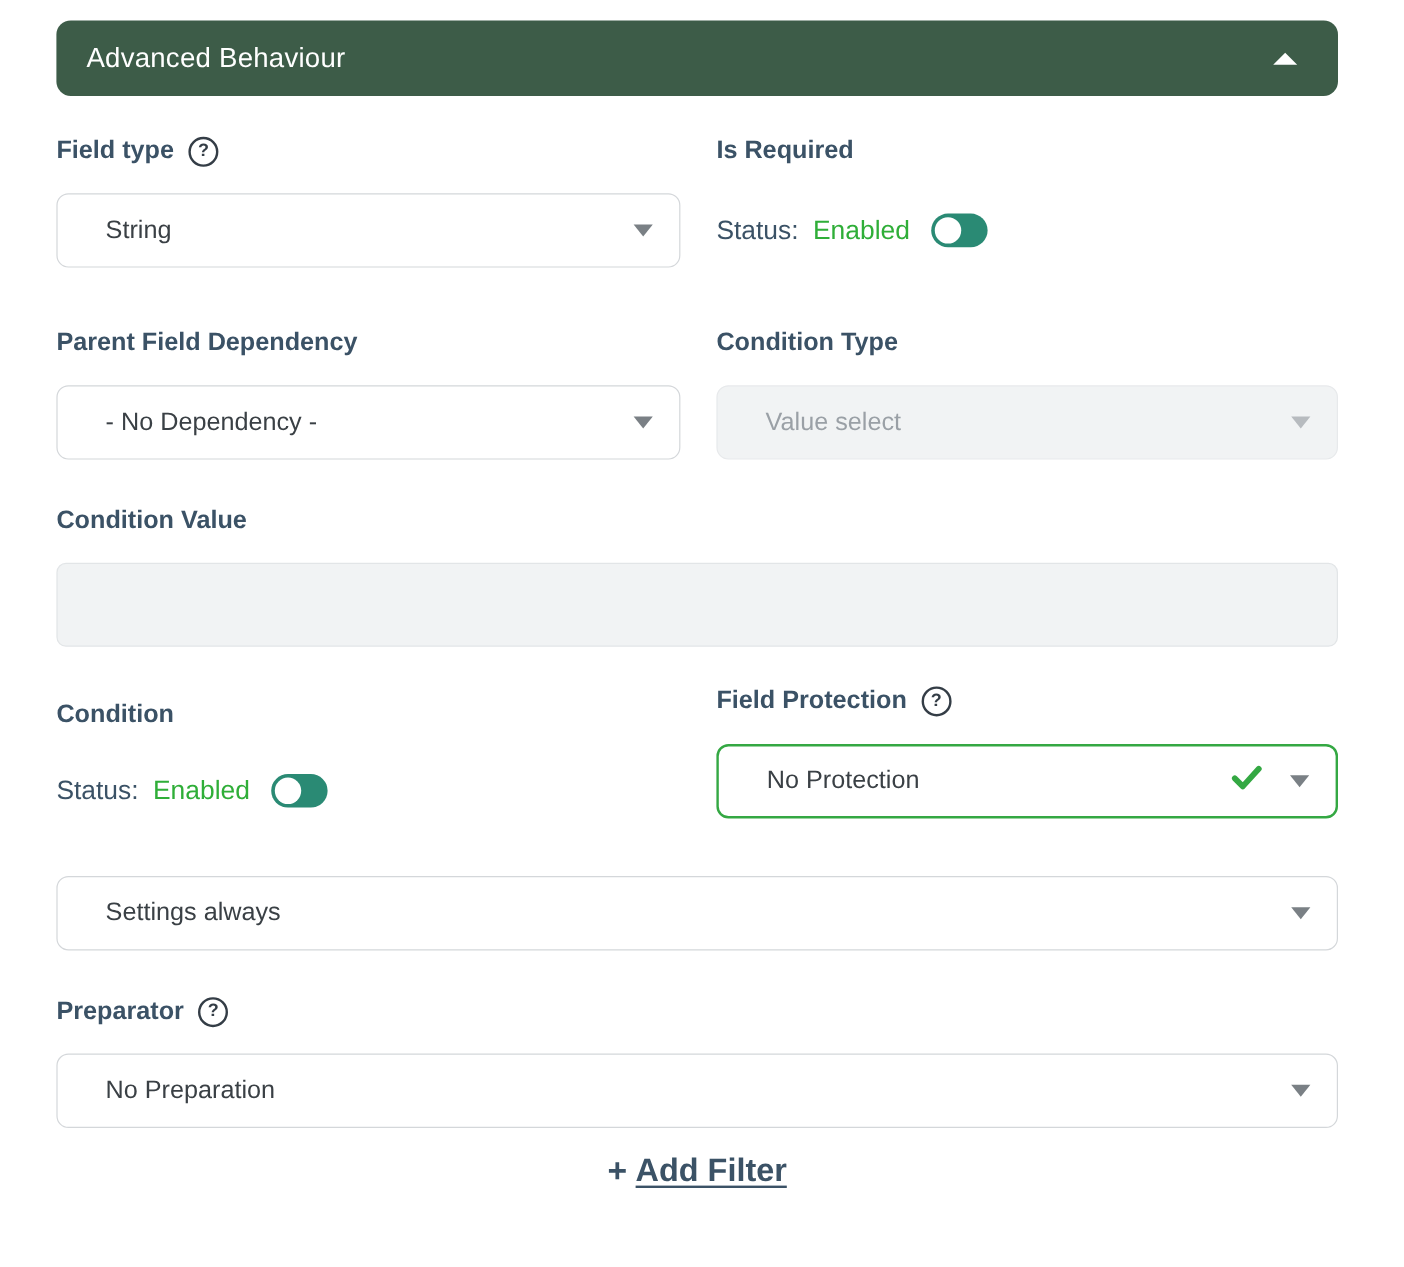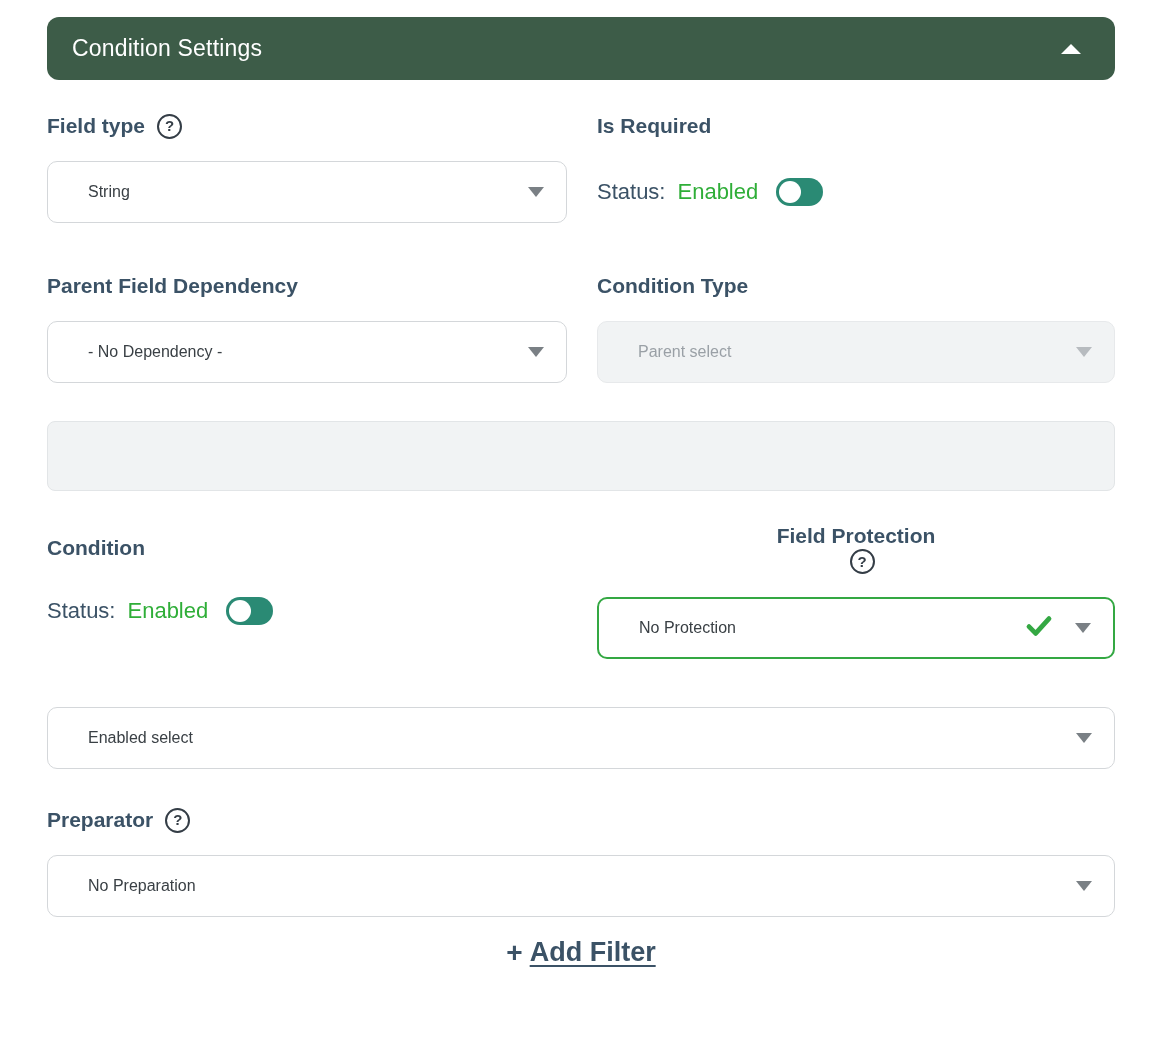--- a/index.html
+++ b/index.html
@@ -55,21 +55,21 @@
 
   
   .select {
     position: relative;
     height: 62px;
     background: #ffffff;
     border: 1px solid #d4d7da;
     border-radius: 10px;
     display: flex; align-items: center;
     padding: 0 56px 0 40px;
-    font-size: 16px; color: #3a4045;
+    font-size: 21px; color: #3a4045;
     cursor: pointer;
   }
   .caret-down {
     position: absolute; right: 22px; top: 50%;
     transform: translateY(-50%);
     width: 0; height: 0;
     border-left: 8px solid transparent;
     border-right: 8px solid transparent;
     border-top: 10px solid #7a8085;
   }
@@ -104,41 +104,41 @@
   }
   .toggle-knob {
     position: absolute; left: 3px; top: 3px;
     width: 22px; height: 22px; border-radius: 50%;
     background: #ffffff;
   }
 
   
   .enc-col { padding-top: 12px; }
   .enc-col .status-row { margin-top: 36px; }
-  .prot-col .field-label { margin-bottom: 23px; flex-direction: column; }
+  .prot-col .field-label { margin-bottom: 23px; }
 
   
   .add-filter-wrap { display: flex; justify-content: center; margin-top: 20px; }
   .add-filter {
     display: inline-flex; align-items: center;
     cursor: pointer; color: #3b5266;
   }
   .plus-glyph { font-size: 28px; font-weight: 700; margin-right: 7px; line-height: 28px; }
   .add-filter-label {
     font-size: 27px; font-weight: 700;
     text-decoration: underline; text-decoration-thickness: 2px; text-underline-offset: 4px;
   }
 </style>
 </head>
 <body>
 
 <div class="page">
 
   <div class="accordion-header">
-    <span class="accordion-title">Condition Settings</span>
+    <span class="accordion-title">Advanced Behaviour</span>
     <span class="chevron-up"></span>
   </div>
 
   <div class="grid-2">
     <div>
       <div class="field-label">
         <span>Field type</span>
         <span class="help-icon">?</span>
       </div>
       <div class="select">
@@ -168,27 +168,30 @@
       <div class="select">
         <span>- No Dependency -</span>
         <span class="caret-down"></span>
       </div>
     </div>
     <div>
       <div class="field-label">
         <span>Condition Type</span>
       </div>
       <div class="select disabled">
-        <span>Parent select</span>
+        <span>Value select</span>
         <span class="caret-down"></span>
       </div>
     </div>
   </div>
 
   <div class="row-3">
+    <div class="field-label">
+      <span>Condition Value</span>
+    </div>
     <input class="input-disabled" type="text" disabled="" value="" style="">
   </div>
 
   <div class="grid-2 row-4">
     <div class="enc-col">
       <div class="field-label" style="margin-bottom:0;">
         <span>Condition</span>
       </div>
       <div class="status-row">
         <span class="status-label">Status:</span>
@@ -210,21 +213,21 @@
             <path d="M4.5 12.5 L9.5 17.5 L19.5 6.5" stroke="#34a843" stroke-width="3.6" stroke-linecap="round" stroke-linejoin="round"></path>
           </svg>
         </span>
         <span class="caret-down"></span>
       </div>
     </div>
   </div>
 
   <div class="row-5">
     <div class="select">
-      <span>Enabled select</span>
+      <span>Settings always</span>
       <span class="caret-down"></span>
     </div>
   </div>
 
   <div class="row-6">
     <div class="field-label">
       <span>Preparator</span>
       <span class="help-icon">?</span>
     </div>
     <div class="select">

